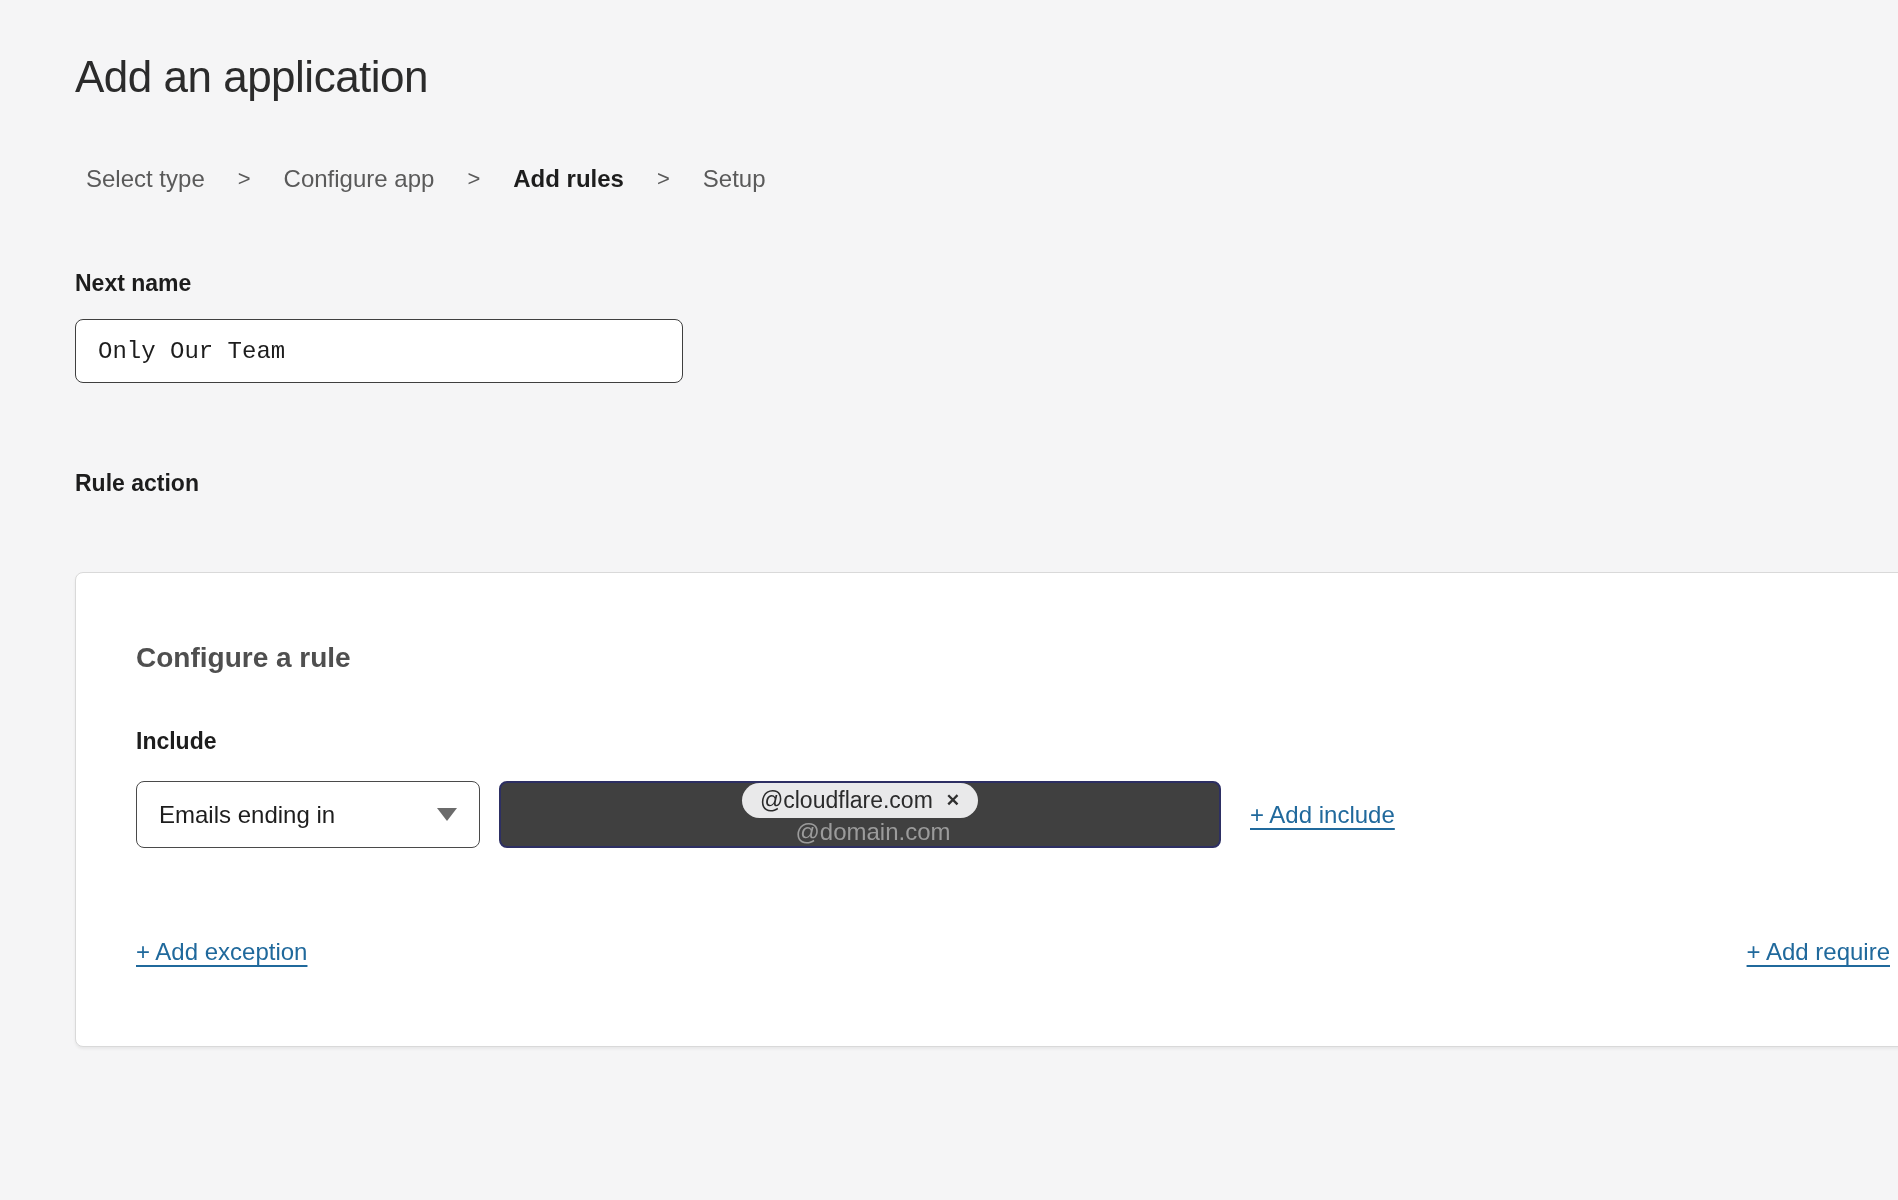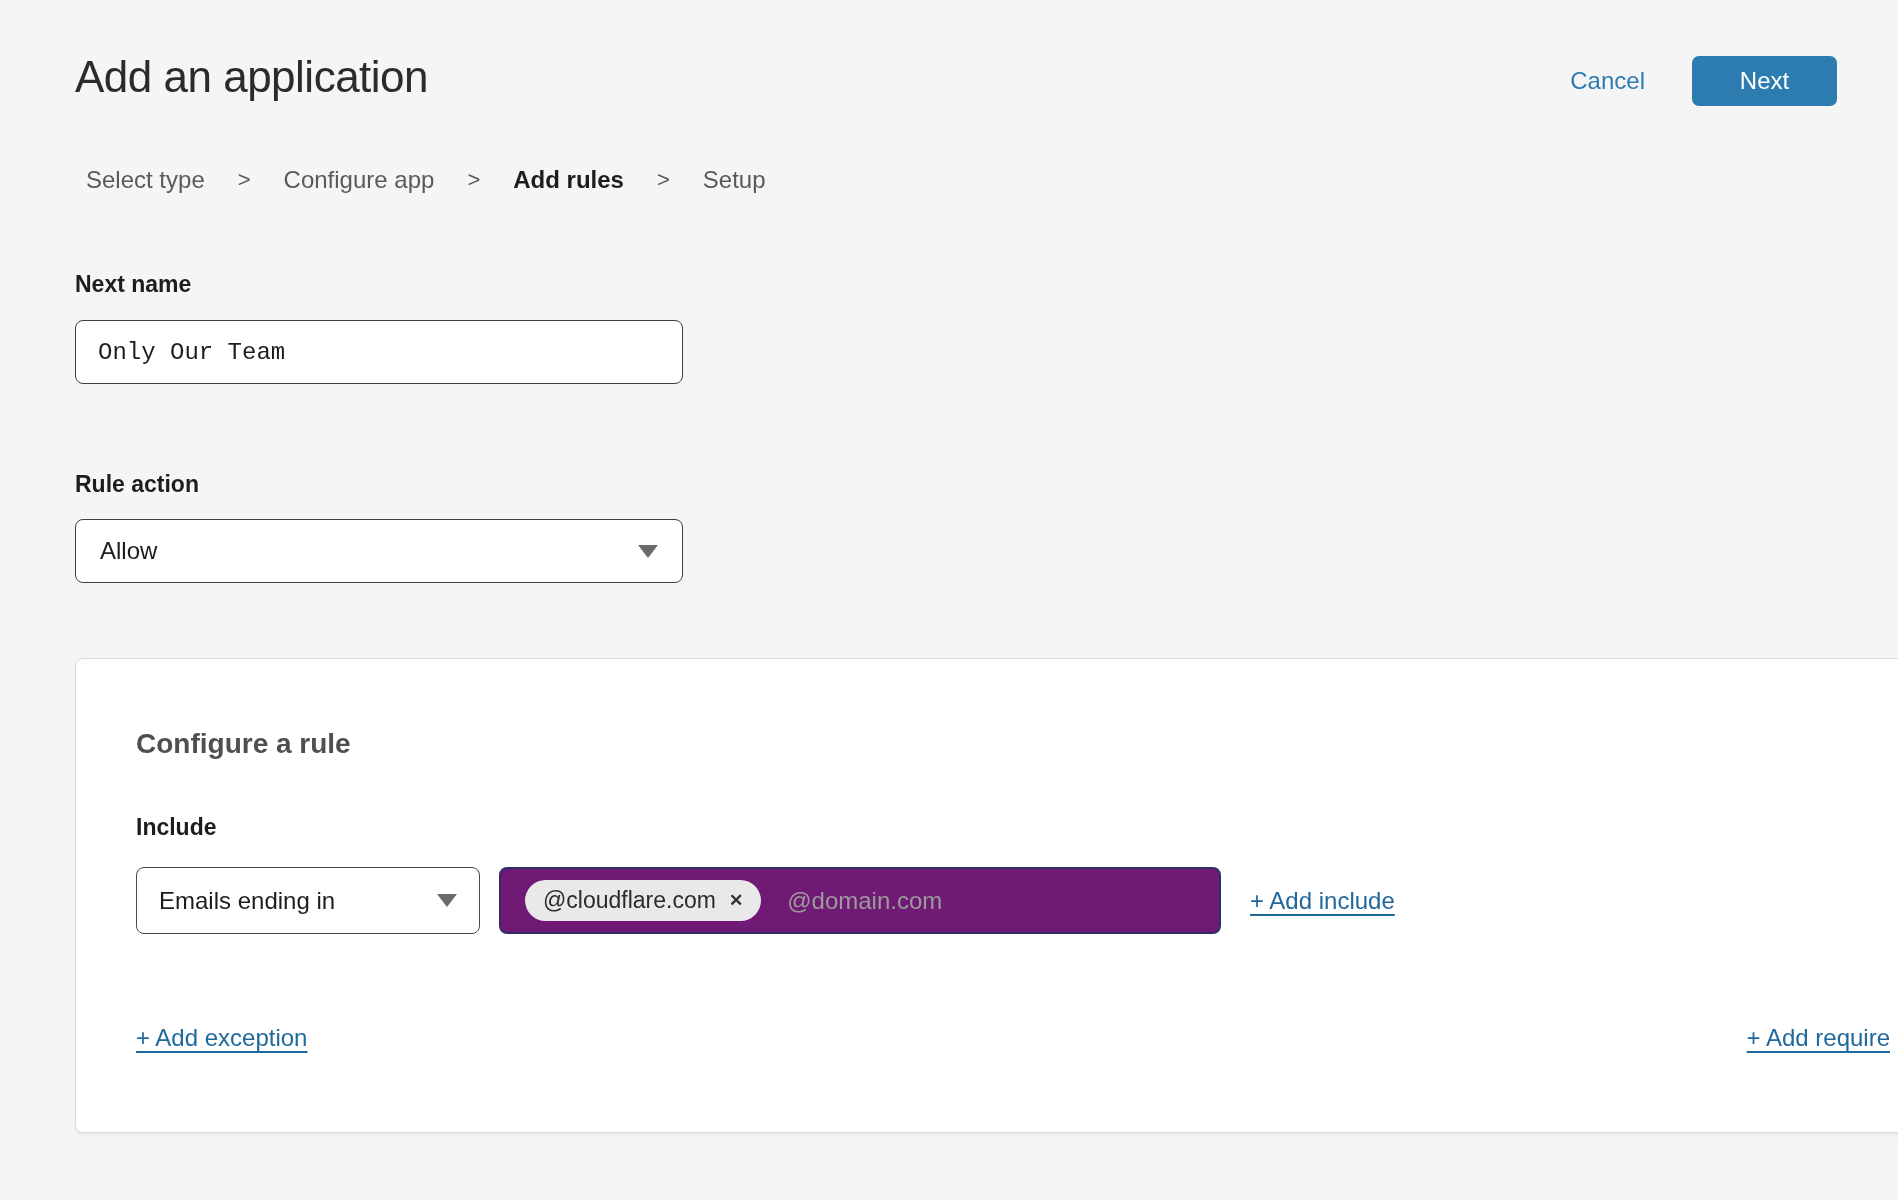--- a/index.html
+++ b/index.html
@@ -163,28 +163,29 @@
     justify-content: space-between;
     font-size: 24px;
     color: #1d1d1d;
     cursor: pointer;
     flex-shrink: 0;
   }
   .tag-input {
     margin-left: 19px;
     width: 722px;
     height: 67px;
-    background: #701a75;
+    background: #404040;
     border: 2px solid #2d2f63;
     border-radius: 8px;
-    padding: 0 24px;
+    padding: 0 12px;
     display: flex;
     align-items: center;
     cursor: text;
     flex-shrink: 0;
+    flex-direction: column;
   }
   .tag-pill {
     background: #e9e9ea;
     border-radius: 999px;
     height: 41px;
     padding: 0 18px;
     display: flex;
     align-items: center;
     gap: 13px;
     font-size: 23px;
@@ -218,44 +219,36 @@
     justify-content: space-between;
   }
 </style>
 </head>
 <body>
 
 <div class="page">
 
   <div class="header-row">
     <h1 class="page-title">Add an application</h1>
-    <div class="header-actions">
-      <a class="cancel-link">Cancel</a>
-      <button class="next-btn">Next</button>
-    </div>
   </div>
 
   <nav class="breadcrumb">
     <span class="crumb">Select type</span>
     <span class="crumb-sep">&gt;</span>
     <span class="crumb">Configure app</span>
     <span class="crumb-sep">&gt;</span>
     <span class="crumb active">Add rules</span>
     <span class="crumb-sep">&gt;</span>
     <span class="crumb">Setup</span>
   </nav>
 
   <div class="field-label rule-name-label">Next name</div>
   <input class="text-input" type="text" value="Only Our Team" style="">
 
   <div class="field-label rule-action-label">Rule action</div>
-  <div class="select-control">
-    <span>Allow</span>
-    <span class="caret-down"></span>
-  </div>
 
   <section class="rule-card">
     <h2 class="card-title">Configure a rule</h2>
 
     <div class="include-label">Include</div>
 
     <div class="include-row">
       <div class="include-select">
         <span>Emails ending in</span>
         <span class="caret-down"></span>

